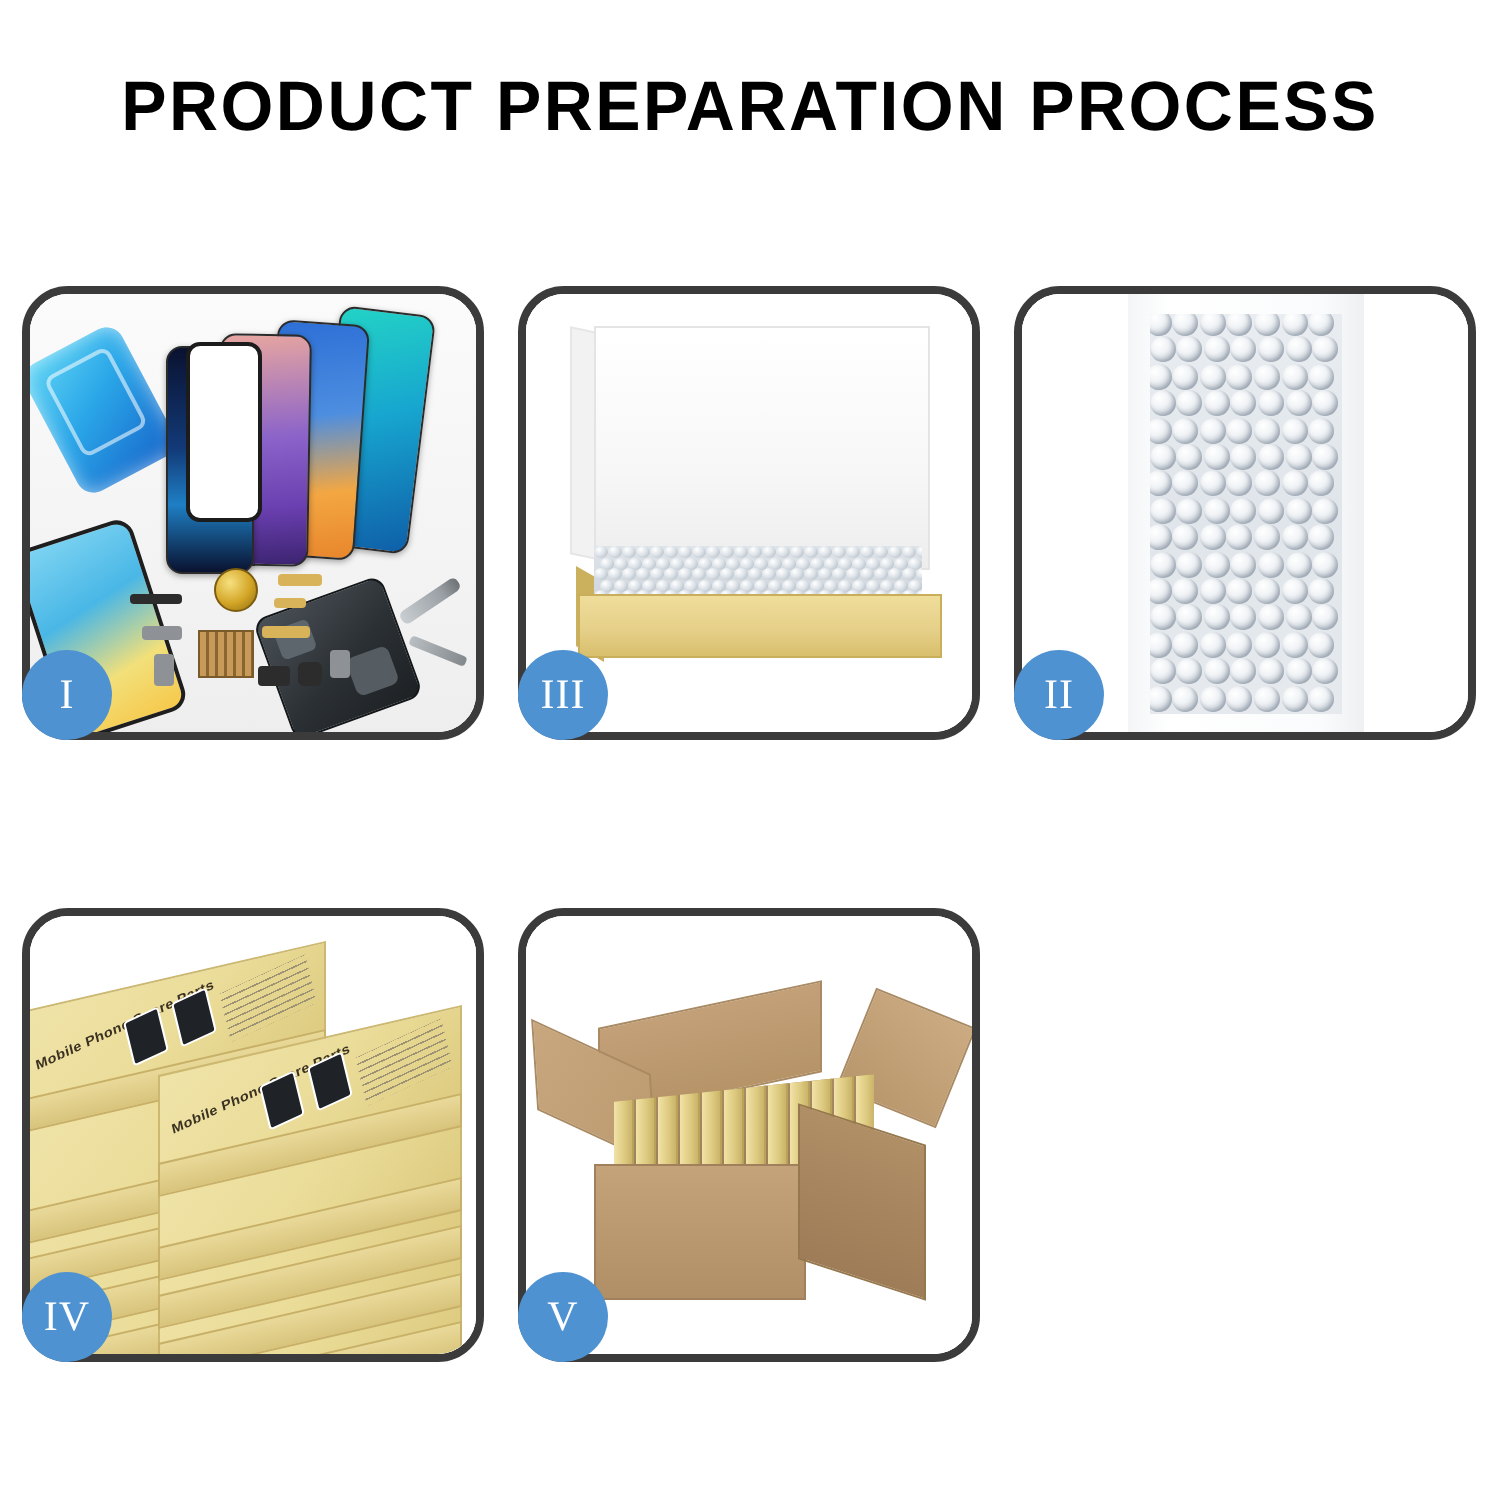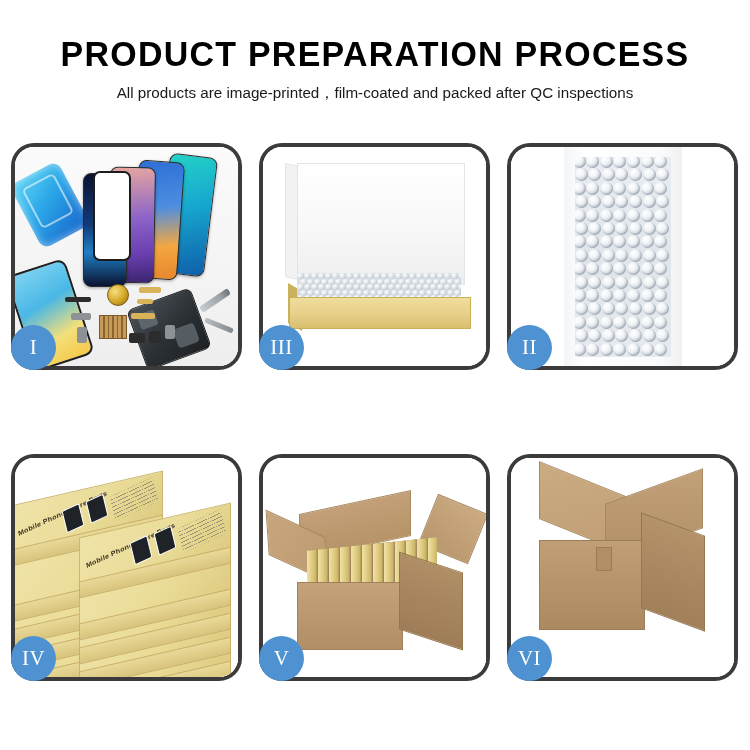--- a/index.html
+++ b/index.html
@@ -315,21 +315,20 @@
   .s-tape{
     position:absolute; left:56px; top:6px; width:14px; height:22px;
     background:#b08e66; border:1px solid #9b7a55;
   }
 </style>
 </head>
 <body>
 
 <div id="header">
   <div id="page-title">PRODUCT PREPARATION PROCESS</div>
-  <div id="page-subtitle">All products are image-printed，film-coated and packed after QC inspections</div>
 </div>
 
 <div id="steps-grid">
 
   <div class="step-panel">
     <div class="panel-clip">
       <div class="p1-bg"></div>
 
       <div class="adhesive"></div>
 
@@ -691,26 +690,14 @@
           <div class="car-rod" style="left: 99px;"></div>
           <div class="car-rod" style="left: 110px;"></div>
           <div class="car-rod" style="left: 121px;"></div>
         </div>
       <div class="car-front"></div>
       <div class="car-side"></div>
     </div>
     <div class="badge">V</div>
   </div>
 
-  <div class="step-panel">
-    <div class="panel-clip">
-      <div class="b6-bg"></div>
-      <div class="s-top"></div>
-      <div class="s-top2"></div>
-      <div class="s-front">
-        <div class="s-tape"></div>
-      </div>
-      <div class="s-side"></div>
-    </div>
-    <div class="badge">VI</div>
-  </div>
 
 </div>
 
 </body></html>

